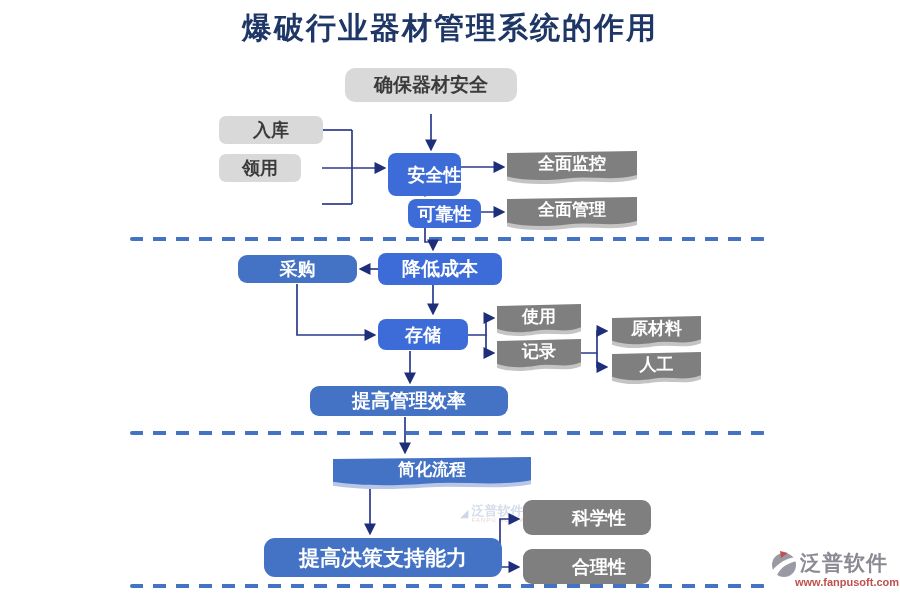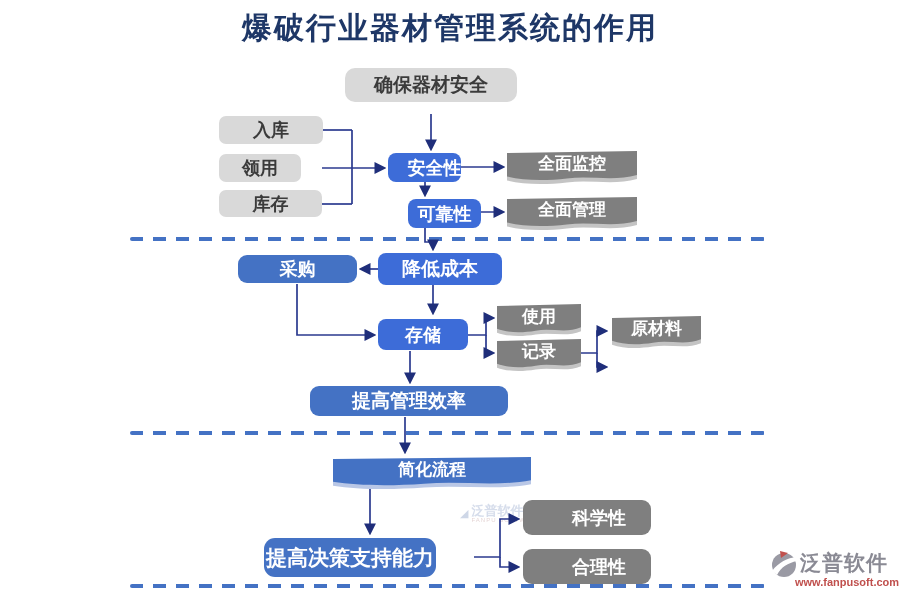--- a/index.html
+++ b/index.html
@@ -98,23 +98,22 @@
       <path d="M370,488 V533" marker-end="url(#arr)"></path>
       <path d="M474,557 H500 V519 H518" marker-end="url(#arr)"></path>
       <path d="M500,557 V567 H518" marker-end="url(#arr)"></path>
     </g>
   </svg>
 
   <div class="box gray-light root" style="left:345px;top:68px;width:172px;height:34px;">确保器材安全</div>
 
   <div class="box gray-light" style="left:219px;top:116px;width:104px;height:28px;font-size:18px;">入库</div>
   <div class="box gray-light" style="left:219px;top:154px;width:82px;height:28px;font-size:18px;">领用</div>
-  <div class="box gray-light" style="left:219px;top:190px;width:103px;height:27px;font-size:18px;">库存</div>
 
-  <div class="box blue-bright" style="left:388px;top:153px;width:73px;height:29px;font-size:18px;padding-left:20px;">安全性</div>
+  <div class="box blue-bright" style="left:388px;top:153px;width:73px;height:43px;font-size:18px;padding-left:20px;">安全性</div>
   <div class="box blue-bright" style="left:388px;top:199px;width:73px;height:29px;font-size:18px;margin-left:20px;">可靠性</div>
 
   <div class="wave" style="left:507px;top:151px;width:130px;height:34px;">
     <svg class="shape" viewBox="0 0 100 34" preserveAspectRatio="none">
       <path d="M0,2 L100,0 L100,24 C83,30.5 64,24.5 46,27.5 C29,30 12,29.5 0,25.5 Z" transform="translate(0,4)" fill="#C4C4C4"></path>
       <path d="M0,2 L100,0 L100,24 C83,30.5 64,24.5 46,27.5 C29,30 12,29.5 0,25.5 Z" fill="#7F7F7F"></path>
     </svg>
     <span>全面监控</span>
   </div>
   <div class="wave" style="left:507px;top:197px;width:130px;height:34px;">
@@ -143,32 +142,39 @@
     </svg>
     <span>记录</span>
   </div>
   <div class="wave" style="left:612px;top:316px;width:89px;height:33px;">
     <svg class="shape" viewBox="0 0 100 34" preserveAspectRatio="none">
       <path d="M0,2 L100,0 L100,24 C83,30.5 64,24.5 46,27.5 C29,30 12,29.5 0,25.5 Z" transform="translate(0,4)" fill="#C4C4C4"></path>
       <path d="M0,2 L100,0 L100,24 C83,30.5 64,24.5 46,27.5 C29,30 12,29.5 0,25.5 Z" fill="#7F7F7F"></path>
     </svg>
     <span>原材料</span>
   </div>
+  <div class="wave" style="left:612px;top:352px;width:89px;height:33px;">
+    <svg class="shape" viewBox="0 0 100 34" preserveAspectRatio="none">
+      <path d="M0,2 L100,0 L100,24 C83,30.5 64,24.5 46,27.5 C29,30 12,29.5 0,25.5 Z" transform="translate(0,4)" fill="#C4C4C4"></path>
+      <path d="M0,2 L100,0 L100,24 C83,30.5 64,24.5 46,27.5 C29,30 12,29.5 0,25.5 Z" fill="#7F7F7F"></path>
+    </svg>
+    <span>人工</span>
+  </div>
 
   <div class="box blue" style="left:310px;top:386px;width:198px;height:30px;font-size:19px;">提高管理效率</div>
 
   <div class="wave" style="left:333px;top:457px;width:198px;height:33px;">
     <svg class="shape" viewBox="0 0 100 34" preserveAspectRatio="none">
       <path d="M0,2 L100,0 L100,24 C83,30.5 64,24.5 46,27.5 C29,30 12,29.5 0,25.5 Z" transform="translate(0,4)" fill="#B9C7E6"></path>
       <path d="M0,2 L100,0 L100,24 C83,30.5 64,24.5 46,27.5 C29,30 12,29.5 0,25.5 Z" fill="#4472C4"></path>
     </svg>
     <span>简化流程</span>
   </div>
 
-  <div class="box blue" style="left:264px;top:538px;width:172px;height:39px;font-size:21px;border-radius:11px;">提高决策支持能力</div>
+  <div class="box blue" style="left:264px;top:538px;width:238px;height:39px;font-size:21px;border-radius:11px;">提高决策支持能力</div>
 
   <div class="box pill-gray" style="left:523px;top:500px;width:128px;height:35px;font-size:18px;">科学性</div>
   <div class="box pill-gray" style="left:523px;top:549px;width:128px;height:35px;font-size:18px;">合理性</div>
 
   <div class="logo">
     <svg class="logo-icon" width="27" height="28" viewBox="0 0 27 28">
       <circle cx="13" cy="15" r="12" fill="#9A9AA4"></circle>
       <path d="M1,21 C8,12 16,8 26,7 L26,11 C17,13 10,17 6,25 Z" fill="#ffffff"></path>
       <path d="M9,1 L17,3 L10,8 Z" fill="#C0504D"></path>
     </svg>

